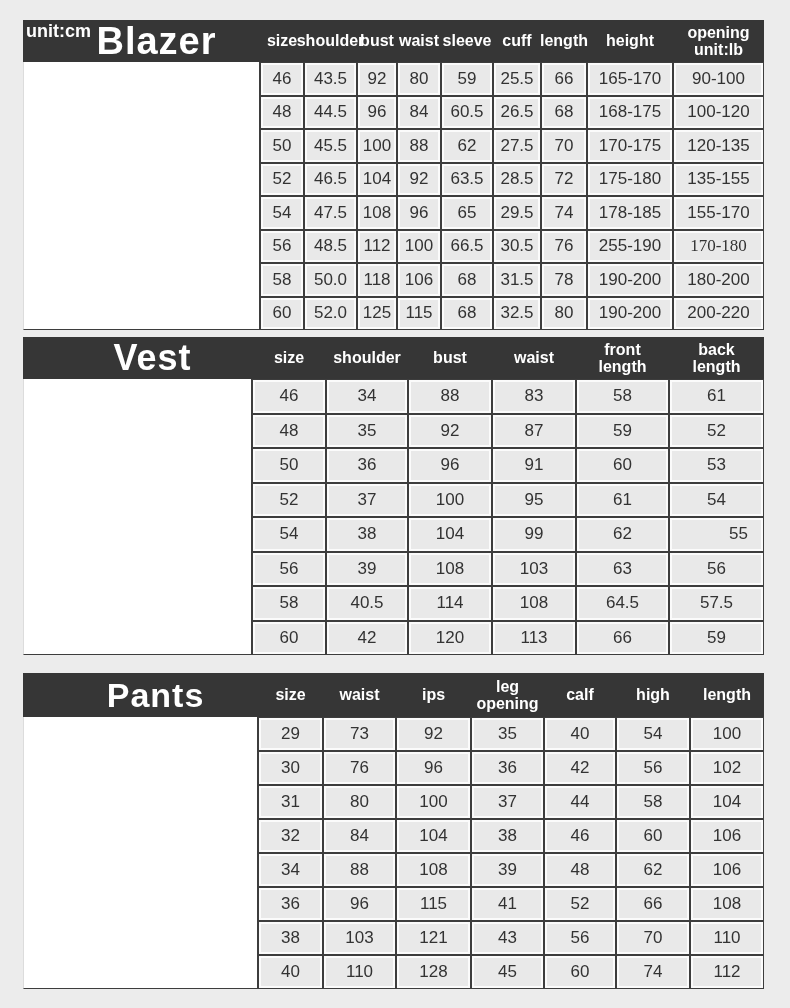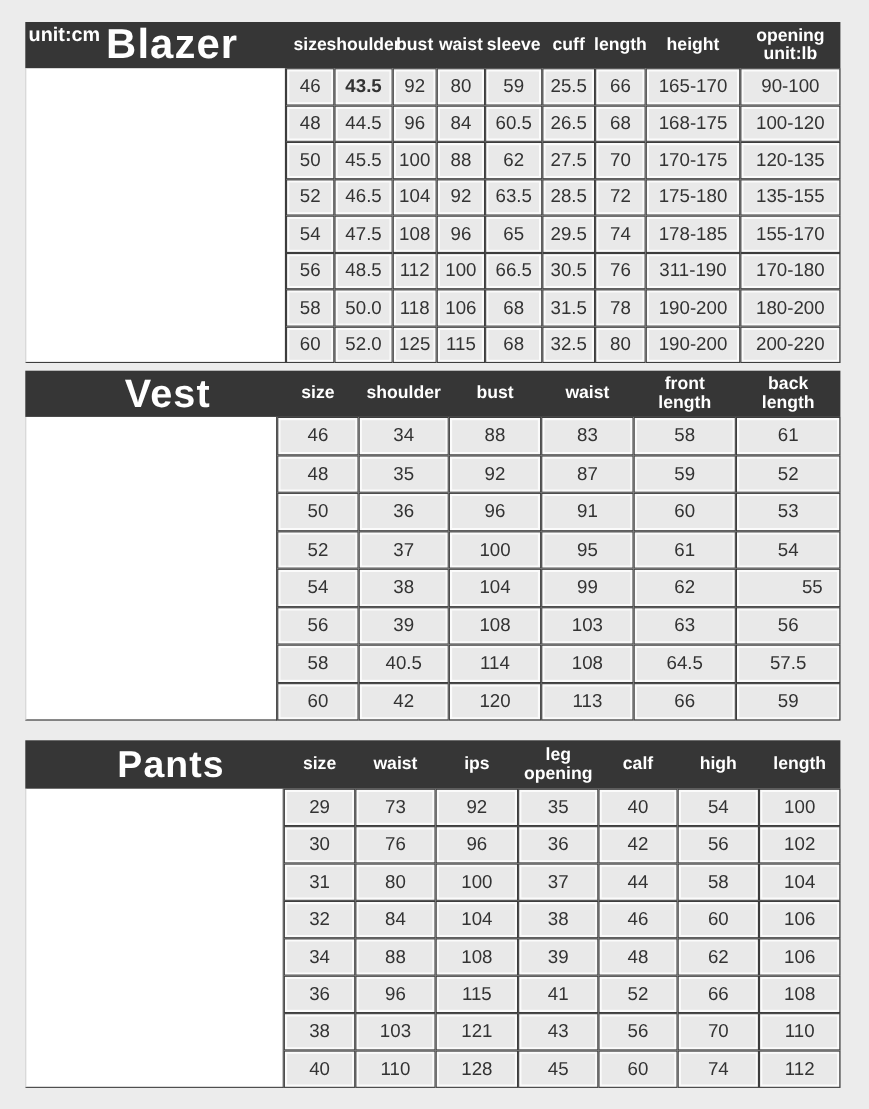--- a/index.html
+++ b/index.html
@@ -100,21 +100,21 @@
     </div>
     <div class="hdr-cell" style="grid-area: 1 / 9;">
       <div>height</div>
     </div>
     <div class="hdr-cell" style="grid-area: 1 / 10;">
       <div>opening</div>
       <div>unit:lb</div>
     </div>
     <div class="img-box" style="grid-area: 2 / 1 / span 8;"></div>
     <div class="cell" style="grid-area: 2 / 2;">46</div>
-    <div class="cell" style="grid-area: 2 / 3; font-weight: bold;">43.5</div>
+    <div class="cell" style="grid-area: 2 / 3;">43.5</div>
     <div class="cell" style="grid-area: 2 / 4;">92</div>
     <div class="cell" style="grid-area: 2 / 5;">80</div>
     <div class="cell" style="grid-area: 2 / 6;">59</div>
     <div class="cell" style="grid-area: 2 / 7;">25.5</div>
     <div class="cell" style="grid-area: 2 / 8;">66</div>
     <div class="cell" style="grid-area: 2 / 9;">165-170</div>
     <div class="cell" style="grid-area: 2 / 10;">90-100</div>
     <div class="cell" style="grid-area: 3 / 2;">48</div>
     <div class="cell" style="grid-area: 3 / 3;">44.5</div>
     <div class="cell" style="grid-area: 3 / 4;">96</div>
@@ -151,22 +151,22 @@
     <div class="cell" style="grid-area: 6 / 8;">74</div>
     <div class="cell" style="grid-area: 6 / 9;">178-185</div>
     <div class="cell" style="grid-area: 6 / 10;">155-170</div>
     <div class="cell" style="grid-area: 7 / 2;">56</div>
     <div class="cell" style="grid-area: 7 / 3;">48.5</div>
     <div class="cell" style="grid-area: 7 / 4;">112</div>
     <div class="cell" style="grid-area: 7 / 5;">100</div>
     <div class="cell" style="grid-area: 7 / 6; text-align: right;">66.5</div>
     <div class="cell" style="grid-area: 7 / 7;">30.5</div>
     <div class="cell" style="grid-area: 7 / 8;">76</div>
-    <div class="cell" style="grid-area: 7 / 9;">311-190</div>
-    <div class="cell" style="grid-area: 7 / 10;">170-180</div>
+    <div class="cell" style="grid-area: 7 / 9;">255-190</div>
+    <div class="cell" style="grid-area: 7 / 10; font-family: Liberation Serif, serif;">170-180</div>
     <div class="cell" style="grid-area: 8 / 2;">58</div>
     <div class="cell" style="grid-area: 8 / 3;">50.0</div>
     <div class="cell" style="grid-area: 8 / 4;">118</div>
     <div class="cell" style="grid-area: 8 / 5;">106</div>
     <div class="cell" style="grid-area: 8 / 6;">68</div>
     <div class="cell" style="grid-area: 8 / 7;">31.5</div>
     <div class="cell" style="grid-area: 8 / 8;">78</div>
     <div class="cell" style="grid-area: 8 / 9;">190-200</div>
     <div class="cell" style="grid-area: 8 / 10;">180-200</div>
     <div class="cell" style="grid-area: 9 / 2;">60</div>

